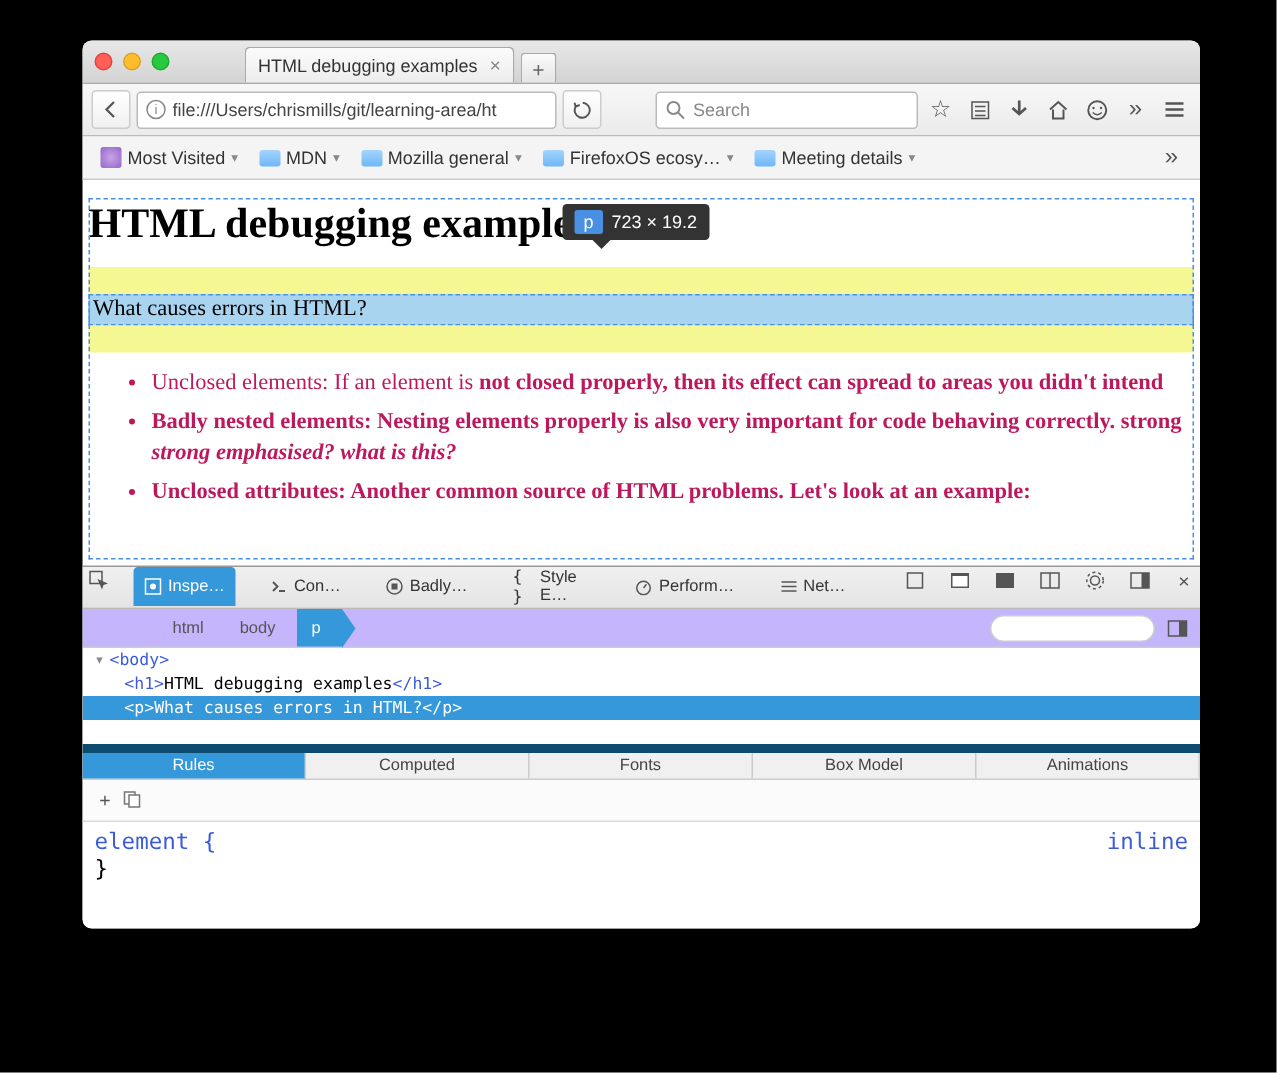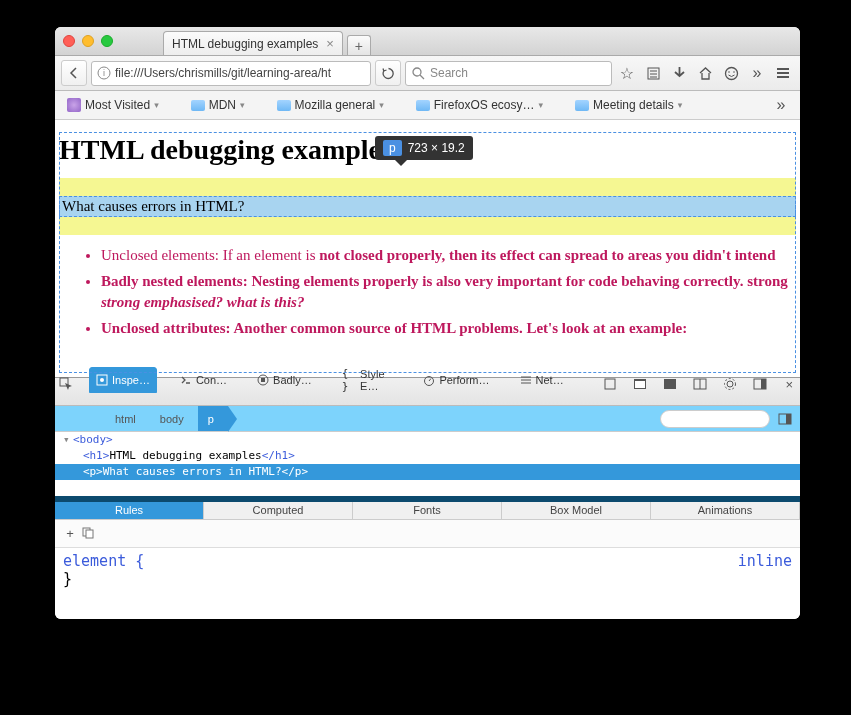--- a/index.html
+++ b/index.html
@@ -104,34 +104,35 @@
   height: 25px;
   border: 1px solid #bbb;
   border-radius: 3px;
   background: #fff;
   display: flex;
   align-items: center;
   padding: 0 6px;
   font-size: 12px;
   color: #888;
   gap: 5px;
+  margin-left: 32px;
 }
 .tb-icon {
   width: 22px; height: 22px;
   display: flex; align-items: center; justify-content: center;
   font-size: 16px; color: #555;
 }
 .bookmarks-bar {
   height: 29px;
   background: #f4f4f4;
   border-bottom: 1px solid #ccc;
   display: flex;
   align-items: center;
   padding: 0 8px;
-  gap: 24px;
+  gap: 6px;
   font-size: 12px;
   color: #333;
   flex-shrink: 0;
 }
 .bm-item { display: flex; align-items: center; gap: 4px; padding: 2px 4px; }
 .bm-folder-icon {
   width: 14px; height: 11px;
   background: linear-gradient(#a3d4ff,#6fb8f5);
   border-radius: 2px;
   position: relative;
@@ -205,22 +206,22 @@
   display: flex;
   flex-direction: column;
   font-family: -apple-system, "Helvetica Neue", Arial, sans-serif;
   flex-shrink: 0;
 }
 .dt-tabs {
   height: 28px;
   background: linear-gradient(#f0f0f0,#e4e4e4);
   border-bottom: 1px solid #bbb;
   display: flex;
-  align-items: flex-end;
-  padding: 12px 4px;
+  align-items: flex-start;
+  padding: 0 4px;
   gap: 16px;
   font-size: 11px;
   color: #333;
 }
 .dt-tab {
   height: 26px;
   padding: 0 6px;
   display: flex;
   align-items: center;
   gap: 4px;
@@ -229,21 +230,21 @@
 }
 .dt-tab.active {
   background: #3498db;
   color: #fff;
   border-color: #3498db;
 }
 .dt-spacer { flex: 1; }
 .dt-small-icon { width: 18px; height: 18px; display: flex; align-items: center; justify-content: center; font-size: 13px; color: #555; }
 .breadcrumb-bar {
   height: 26px;
-  background: #7dd3fc;
+  background: #c4b5fd;
   border-bottom: 1px solid #ccc;
   display: flex;
   align-items: center;
   font-size: 11px;
   color: #555;
 }
 .bc-item {
   padding: 0 14px 0 10px;
   height: 100%;
   display: flex;

